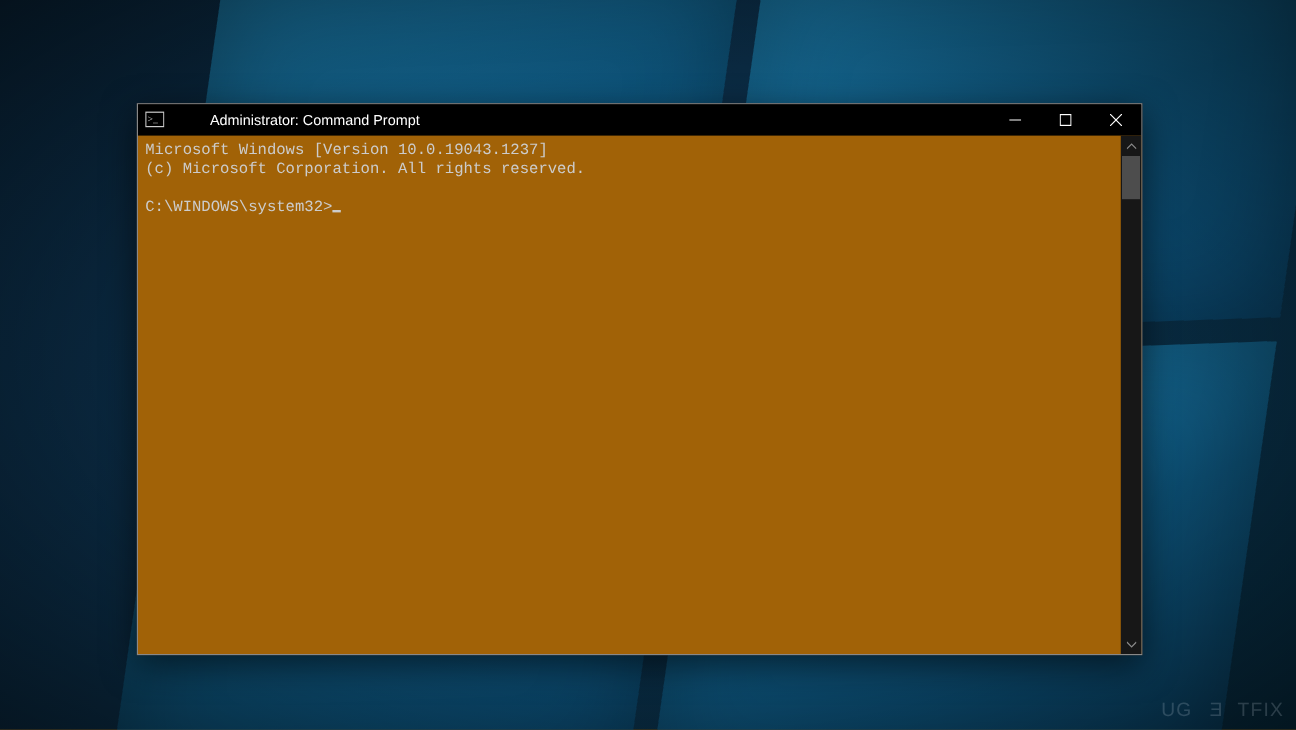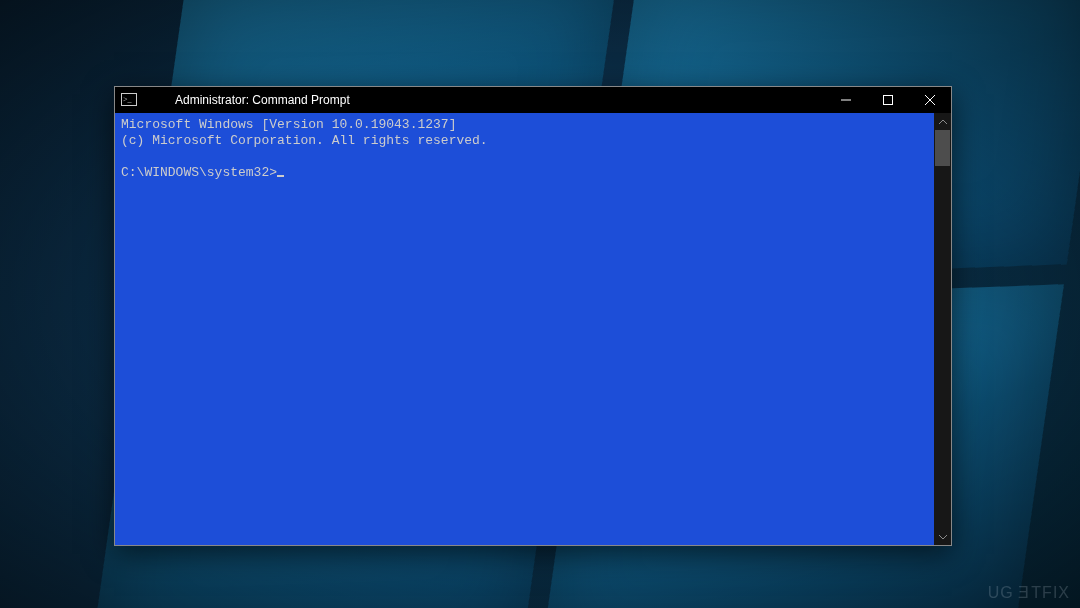--- a/index.html
+++ b/index.html
@@ -73,21 +73,21 @@
     display: flex;
     align-items: center;
     justify-content: center;
     color: #fff;
   }
   .winbtn svg { width: 10px; height: 10px; }
 
   .cmd-body {
     flex: 1 1 auto;
     display: flex;
-    background: #1d4ed8;
+    background: #a16207;
   }
   .terminal {
     flex: 1 1 auto;
     padding: 4px 6px;
     font-family: Consolas, "Courier New", monospace;
     font-size: 13px;
     line-height: 16px;
     color: #cccccc;
     white-space: pre;
     overflow: hidden;
@@ -130,21 +130,21 @@
     position: absolute;
     right: 10px;
     bottom: 6px;
     font-family: "Segoe UI", sans-serif;
     font-size: 16px;
     letter-spacing: 1px;
     color: rgba(220,235,245,.18);
     font-weight: 500;
     display: flex;
     align-items: flex-start;
-    gap: 3px;
+    gap: 13px;
   }
   .watermark .e-rev { display:inline-block; transform: scaleX(-1); }
 </style>
 </head>
 <body>
 
 <div class="desktop">
   <div class="winlogo">
     <div class="pane a"></div>
     <div class="pane b"></div>

